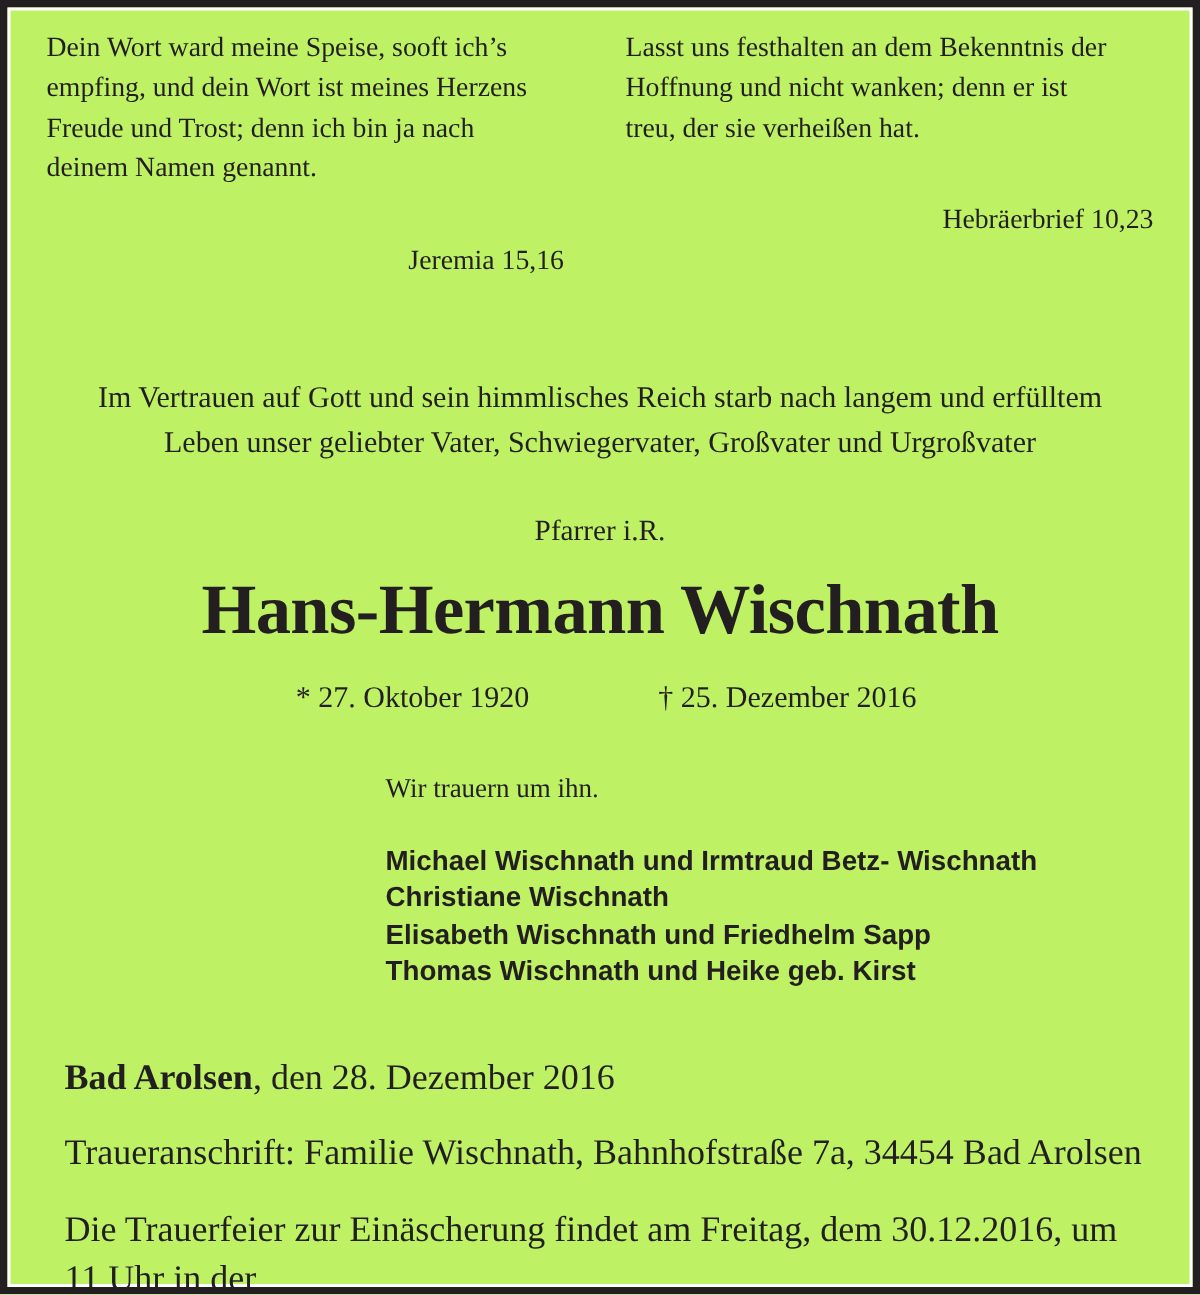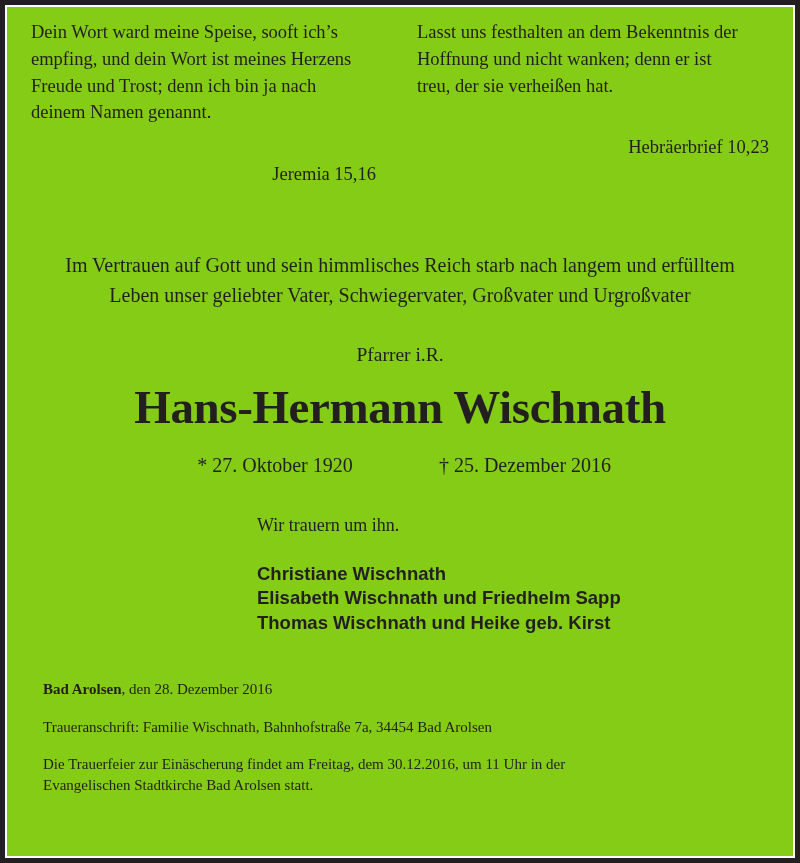--- a/index.html
+++ b/index.html
@@ -9,21 +9,21 @@
   }
   body {
     font-family: "Liberation Serif", serif;
     color: #231f20;
   }
   #notice {
     position: relative;
     width: 800px;
     height: 863px;
     box-sizing: border-box;
-    background: #84cc16;
+    background: #bef264;
     overflow: hidden;
     text-decoration: underline;
   }
   
   .frame-outer {
     position: absolute;
     left: 0; top: 0;
     width: 800px;
     height: 863px;
     box-sizing: border-box;
@@ -138,21 +138,21 @@
   .family-member {
     white-space: nowrap;
   }
 
   
   .footer {
     margin-top: 44px;
     padding-left: 12px;
   }
   .footer-line {
-    font-size: 15px;
+    font-size: 24px;
     line-height: 1.38;
     color: #231f20;
     margin-bottom: 17px;
   }
   .footer-line:last-child { margin-bottom: 0; }
   .footer-line b { font-weight: bold; }
   .footer-para {
     white-space: pre-line;
   }
 </style>
@@ -194,20 +194,21 @@
 
     <div class="dates">
       <div class="date-birth">* 27. Oktober 1920</div>
       <div class="date-death">† 25. Dezember 2016</div>
     </div>
 
     <div class="mourn-wrap">
       <div class="mourn-line">Wir trauern um ihn.</div>
 
       <div class="family">
+        <div class="family-member">Michael Wischnath und Irmtraud Betz- Wischnath</div>
         <div class="family-member">Christiane Wischnath</div>
         <div class="family-member">Elisabeth Wischnath und Friedhelm Sapp</div>
         <div class="family-member">Thomas Wischnath und Heike geb. Kirst</div>
       </div>
     </div>
 
     <div class="footer">
 
       <div class="footer-line"><b>Bad Arolsen</b><span>, den 28. Dezember 2016</span></div>
 

